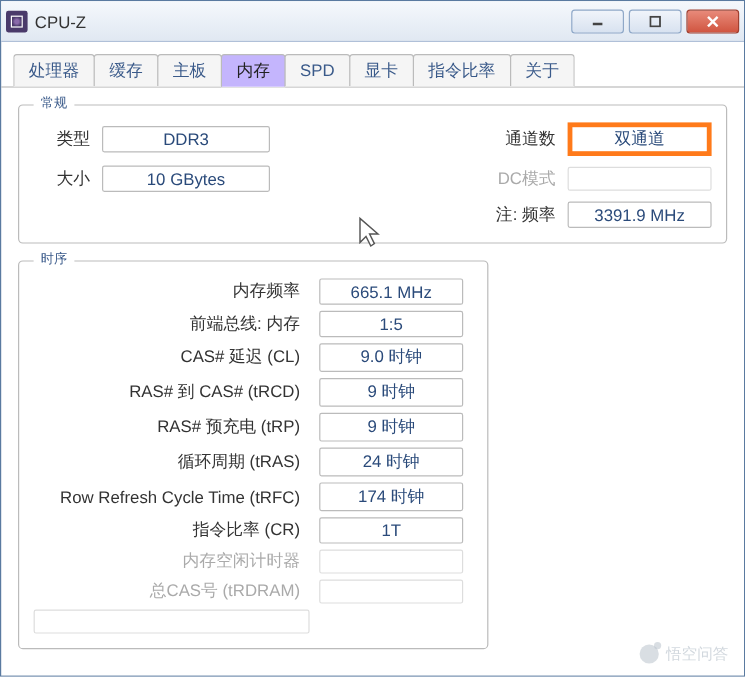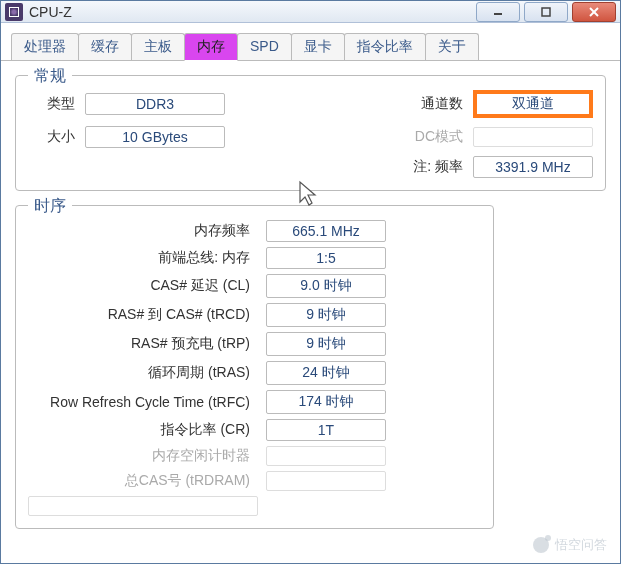--- a/index.html
+++ b/index.html
@@ -11,21 +11,21 @@
       height: 564px;
       overflow: hidden;
     }
     .window {
       width: 621px;
       height: 564px;
       border: 1px solid #5a7aa0;
       background: #fff;
     }
     .titlebar {
-      height: 22px;
+      height: 34px;
       background: linear-gradient(to bottom, #f5f8fc, #e0e8f2);
       border-bottom: 1px solid #b0c0d8;
       display: flex;
       align-items: center;
       padding: 0 4px;
     }
     .app-icon {
       width: 18px;
       height: 18px;
       background: #4a3a6a;
@@ -81,21 +81,21 @@
       border-bottom: none;
       background: #f5f5f5;
       color: #3a5a8a;
       font-size: 14px;
       margin-right: -1px;
       border-radius: 3px 3px 0 0;
       cursor: pointer;
       position: relative;
     }
     .tab.active {
-      background: #d946ef;
+      background: #c4b5fd;
       border-bottom: 1px solid #fff;
       margin-bottom: -1px;
       z-index: 2;
       color: #222;
     }
     .content {
       padding: 14px;
     }
     .groupbox {
       border: 1px solid #bbb;
@@ -104,21 +104,21 @@
       padding: 14px 12px 12px 12px;
       position: relative;
     }
     .groupbox-title {
       position: absolute;
       top: -10px;
       left: 12px;
       background: #fff;
       padding: 0 6px;
       color: #3a5a8a;
-      font-size: 16px;
+      font-size: 11px;
     }
     .label {
       color: #333;
       font-size: 14px;
       text-align: right;
       padding-right: 8px;
     }
     .label.gray { color: #aaa; }
     .value-box {
       border: 1px solid #bbb;
@@ -255,21 +255,21 @@
         <div class="value-box gray"></div>
 
         <div></div>
           <div></div>
           <div class="spacer-col"></div>
         <div class="label">注: 频率</div>
         <div class="value-box">3391.9 MHz</div>
       </div>
     </div>
 
-    <div class="groupbox" style="width:479px;">
+    <div class="groupbox" style="width:392px;">
       <div class="groupbox-title">时序</div>
       <div class="timing-grid" id="timing-grid">
           <div class="label">内存频率</div>
           <div class="value-box">665.1 MHz</div>
           <div class="label">前端总线: 内存</div>
           <div class="value-box">1:5</div>
           <div class="label">CAS# 延迟 (CL)</div>
           <div class="value-box">9.0 时钟</div>
           <div class="label">RAS# 到 CAS# (tRCD)</div>
           <div class="value-box">9 时钟</div>

